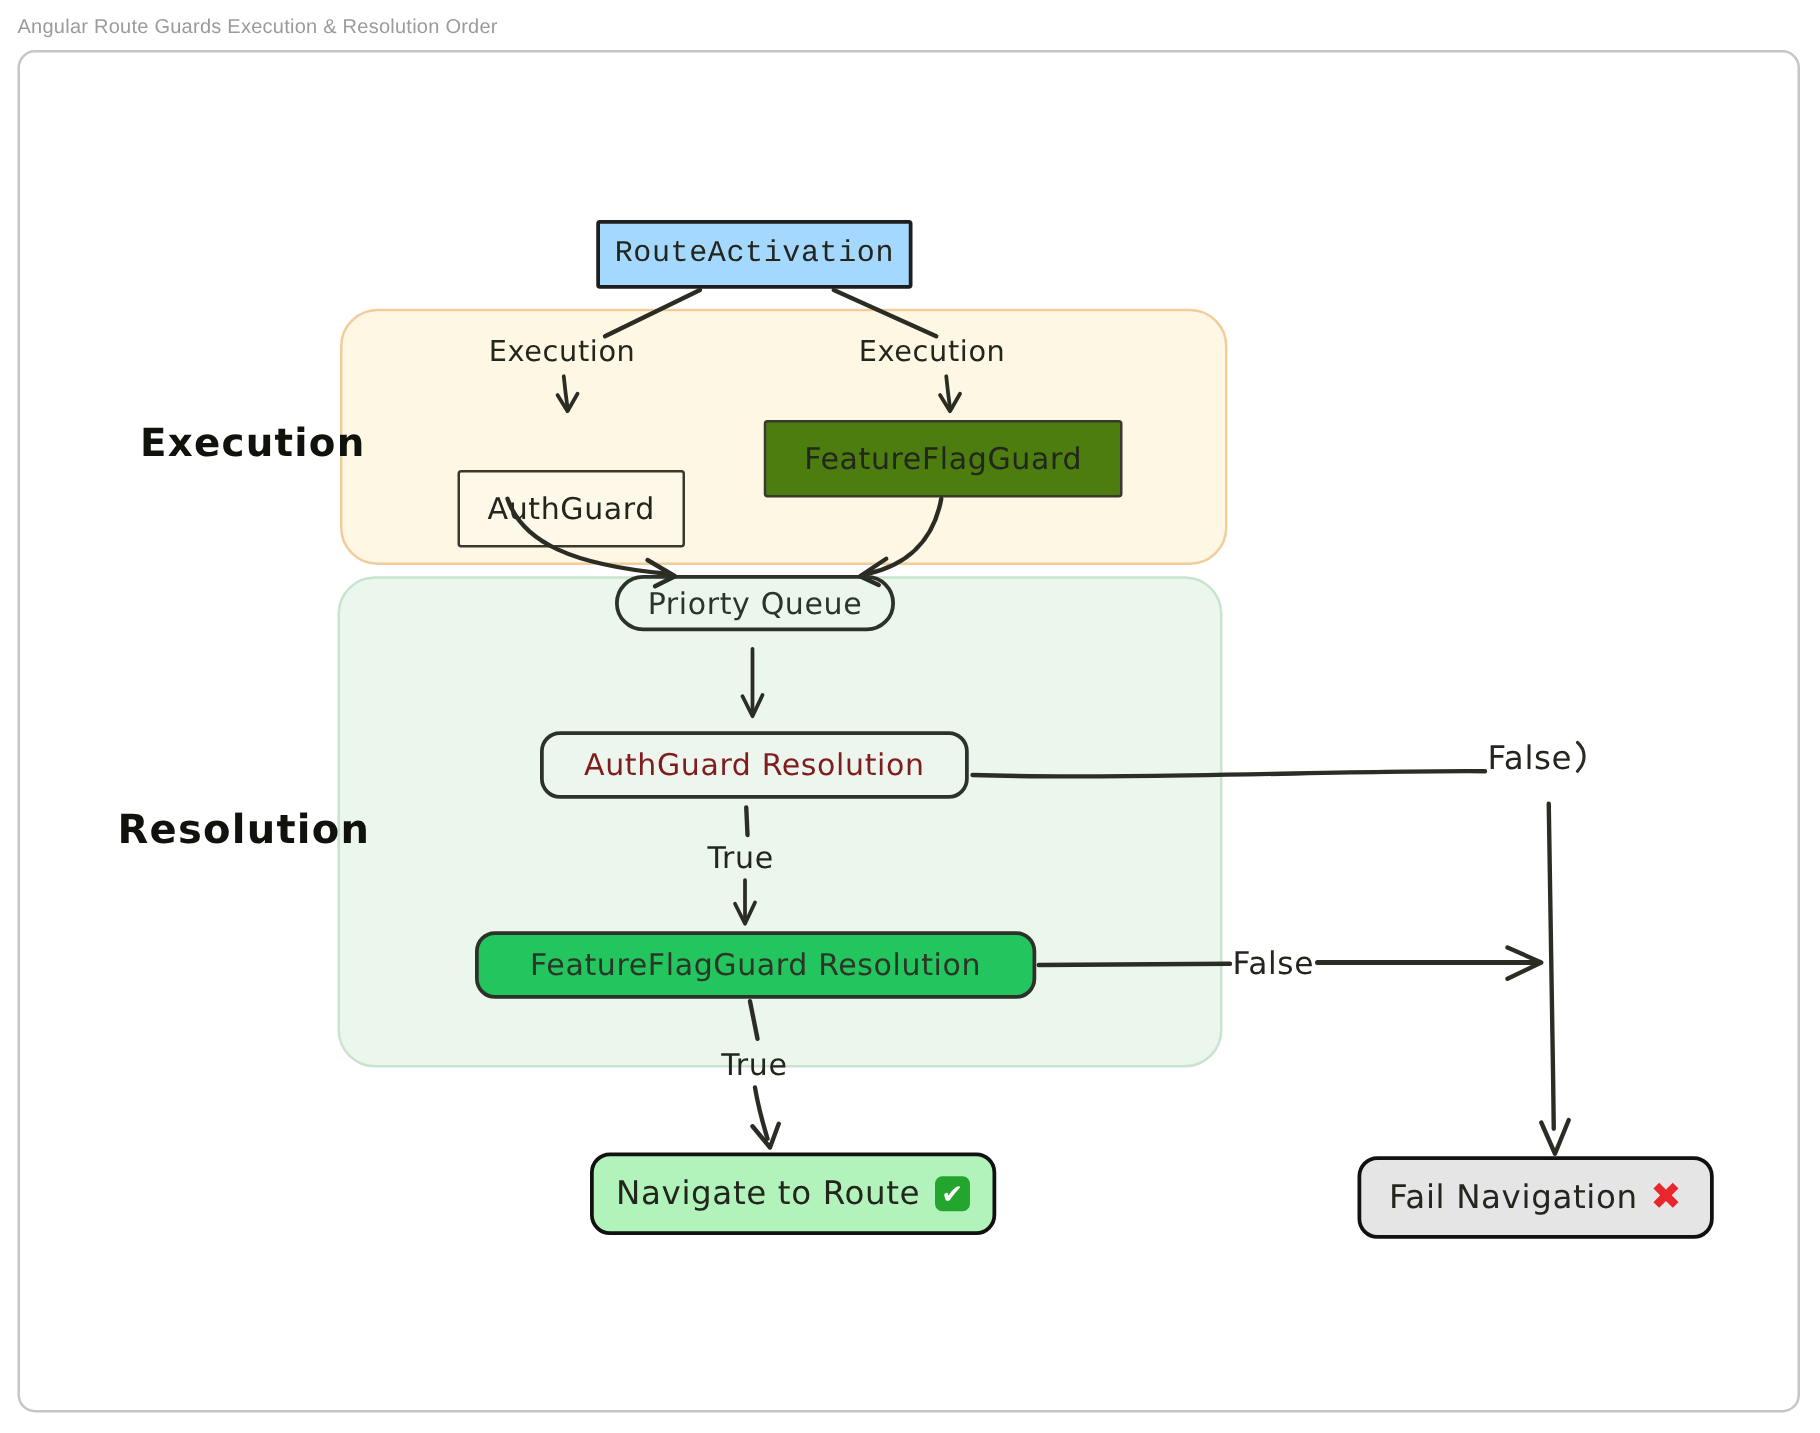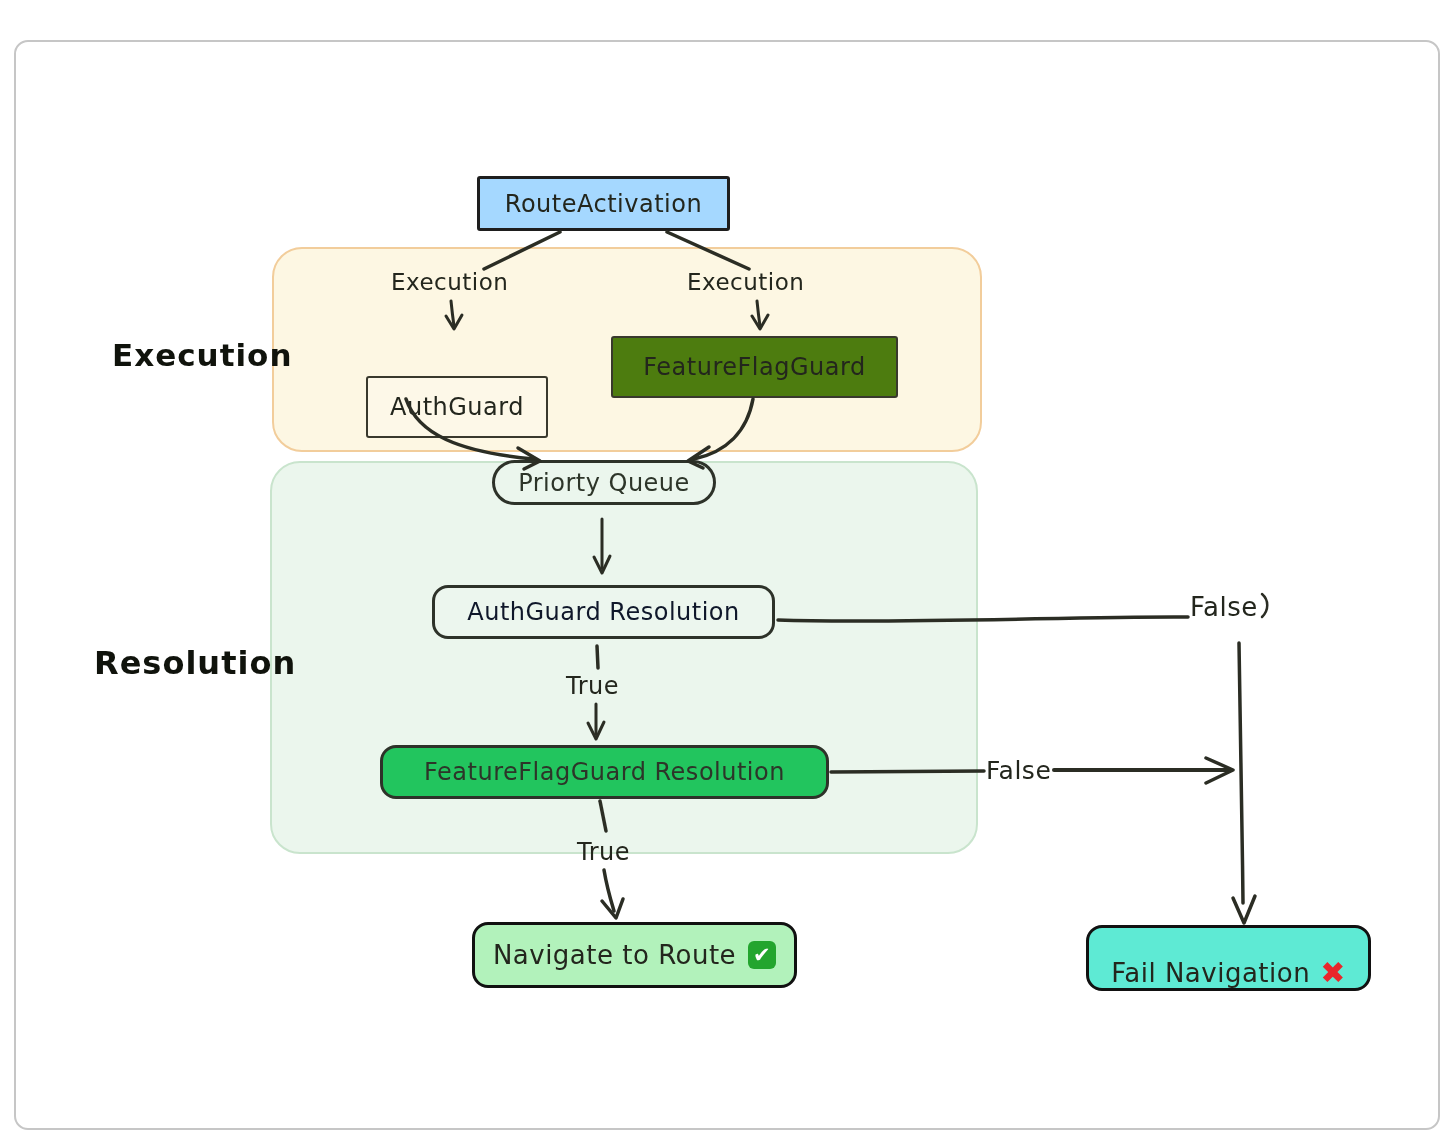--- a/index.html
+++ b/index.html
@@ -70,20 +70,21 @@
     color: #23261d;
     font-size: 24px;
     letter-spacing: 0.5px;
     white-space: nowrap;
   }
   .node-route-activation {
     left: 477px; top: 176px; width: 253px; height: 55px;
     background: #a5d8ff;
     border: 3px solid #1e1e1e;
     border-radius: 3px;
+    font-family: Liberation Mono, monospace;
   }
   .node-auth-guard {
     left: 366px; top: 336px; width: 182px; height: 62px;
     background: #fdf8e8;
     border: 2.5px solid #39392d;
     border-radius: 3px;
     margin-top: 40px;
   }
   .node-feature-flag-guard {
     left: 611px; top: 336px; width: 287px; height: 62px;
@@ -96,45 +97,44 @@
     background: #ebf6ed;
     border: 3px solid #2d3229;
     border-radius: 26px;
     color: #2d3529;
   }
   .node-auth-guard-resolution {
     left: 432px; top: 585px; width: 343px; height: 54px;
     background: #ecf6ee;
     border: 3px solid #2d3229;
     border-radius: 16px;
-    color: #0f172a;
+    color: #7f1d1d;
   }
   .node-ffg-resolution {
     left: 380px; top: 745px; width: 449px; height: 54px;
     background: #22c55e;
     border: 3px solid #2d3229;
     border-radius: 16px;
     color: #2d3529;
   }
   .node-navigate {
     left: 472px; top: 922px; width: 325px; height: 66px;
     background: #b2f2bb;
     border: 3.5px solid #111111;
     border-radius: 16px;
     font-size: 26px;
     gap: 12px;
   }
   .node-fail {
     left: 1086px; top: 925px; width: 285px; height: 66px;
-    background: #5eead4;
+    background: #e5e5e5;
     border: 3.5px solid #111111;
     border-radius: 16px;
     font-size: 26px;
     gap: 10px;
-    align-items: flex-end;
   }
   .section-label {
     position: absolute;
     z-index: 2;
     color: #10130c;
     font-weight: bold;
     font-size: 31px;
     letter-spacing: 1px;
     white-space: nowrap;
   }
@@ -177,20 +177,21 @@
     font-weight: bold;
     line-height: 1;
   }
   .cross-icon::after { content: "✖"; }
 </style>
 </head>
 <body>
 
 <div class="stage">
 
+  <div class="page-title">Angular Route Guards Execution &amp; Resolution Order</div>
 
   <div class="canvas-frame"></div>
 
   <div class="region region-execution"></div>
   <div class="region region-resolution"></div>
 
   <div class="section-label section-label-execution">Execution</div>
 
   <div class="section-label section-label-resolution">Resolution</div>
 

